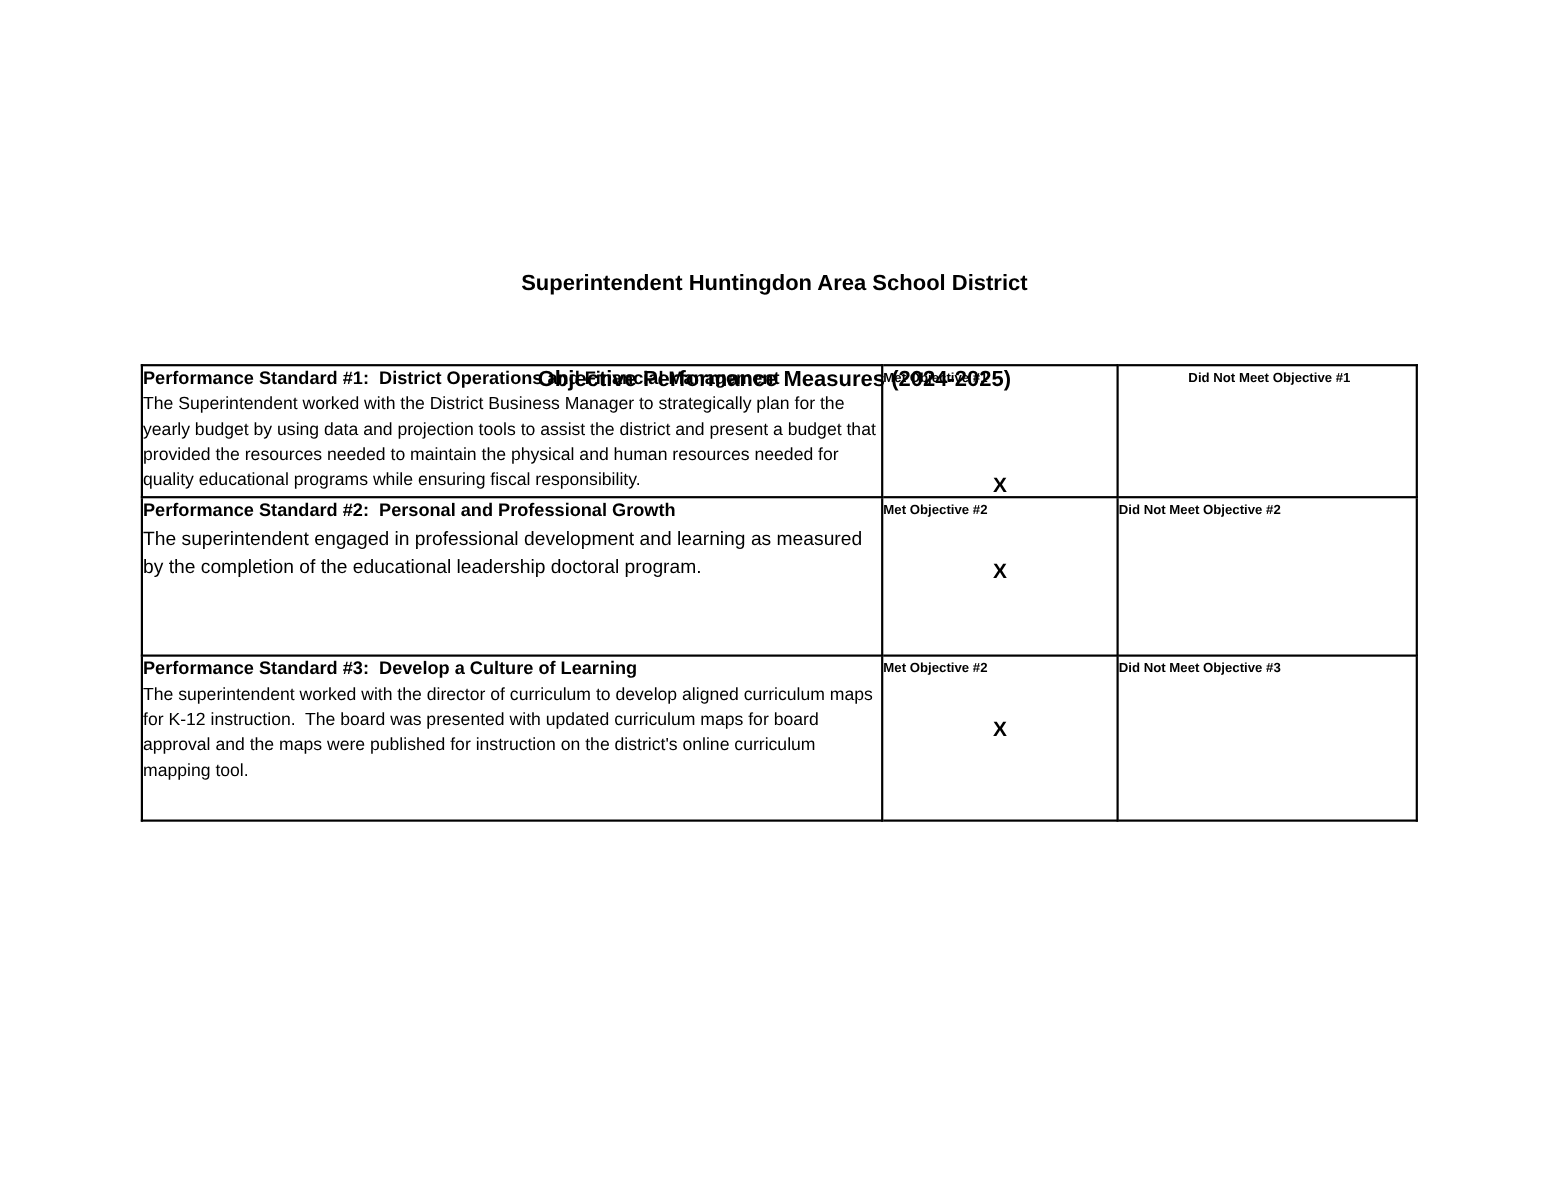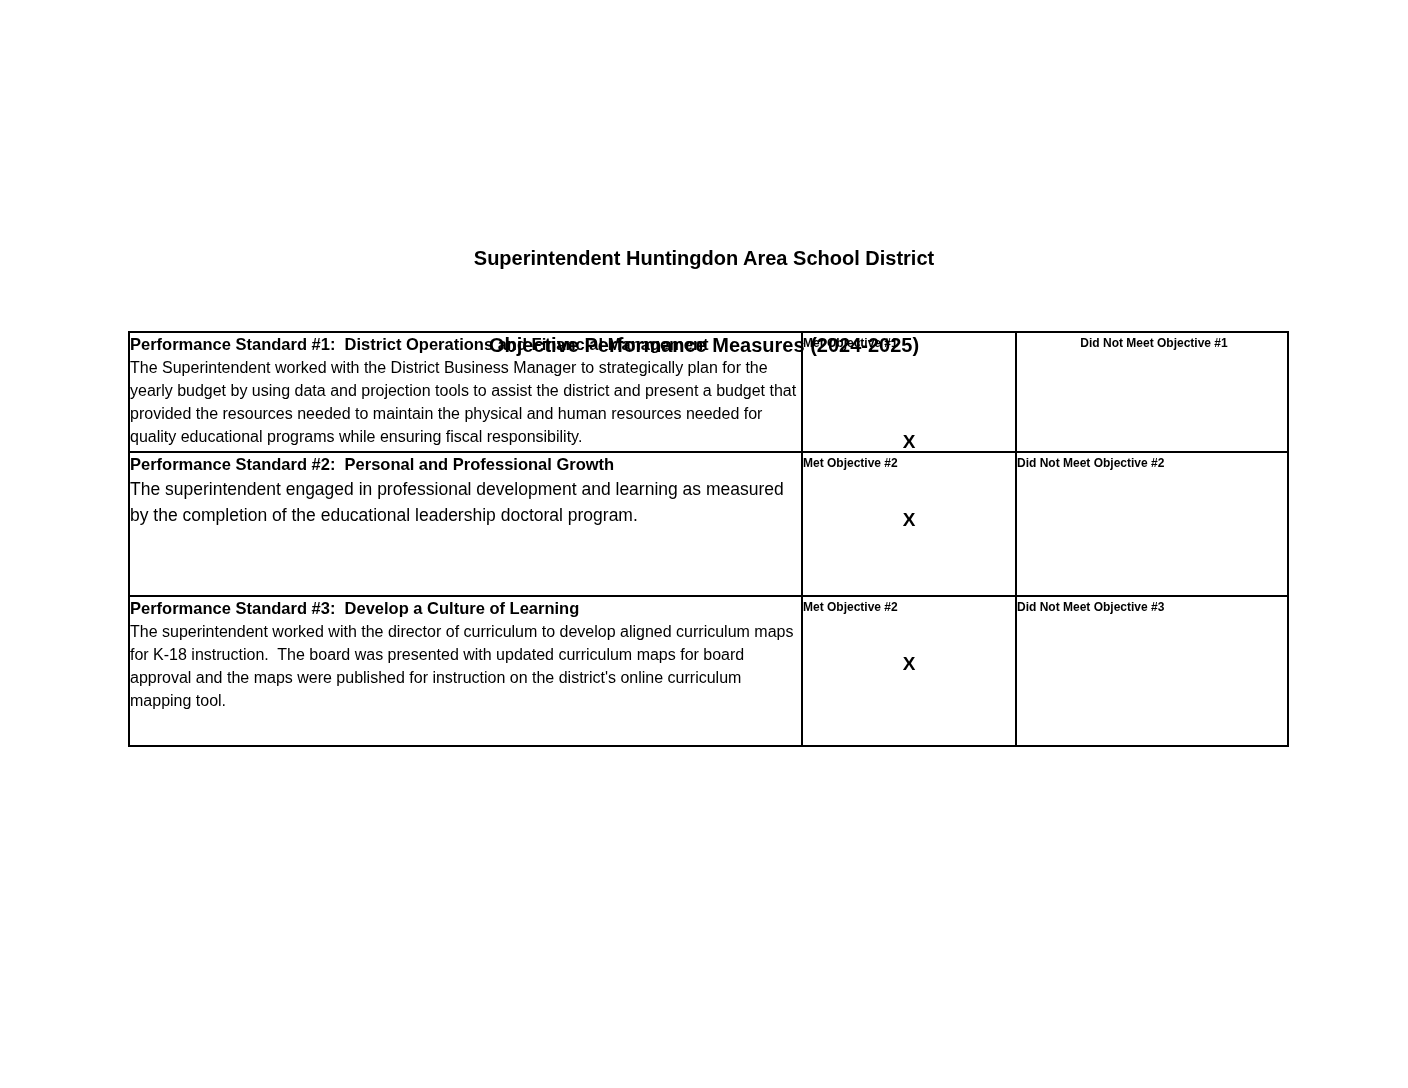--- a/index.html
+++ b/index.html
@@ -135,21 +135,21 @@
           <div class="x-marker">X</div>
         </td>
         <td class="notmet-cell">
           <div class="cell-label">Did Not Meet Objective #2</div>
         </td>
       </tr>
 
       <tr class="row-3">
         <td class="std-cell">
           <div class="std-title">Performance Standard #3:  Develop a Culture of Learning</div>
-          <div class="std-body">The superintendent worked with the director of curriculum to develop aligned curriculum maps for K-18 instruction.  The board was presented with updated curriculum maps for board approval and the maps were published for instruction on the district's online curriculum mapping tool.</div>
+          <div class="std-body">The superintendent worked with the director of curriculum to develop aligned curriculum maps for K-12 instruction.  The board was presented with updated curriculum maps for board approval and the maps were published for instruction on the district's online curriculum mapping tool.</div>
         </td>
         <td class="met-cell">
           <div class="cell-label">Met Objective #2</div>
           <div class="x-marker">X</div>
         </td>
         <td class="notmet-cell">
           <div class="cell-label">Did Not Meet Objective #3</div>
         </td>
       </tr>
 

